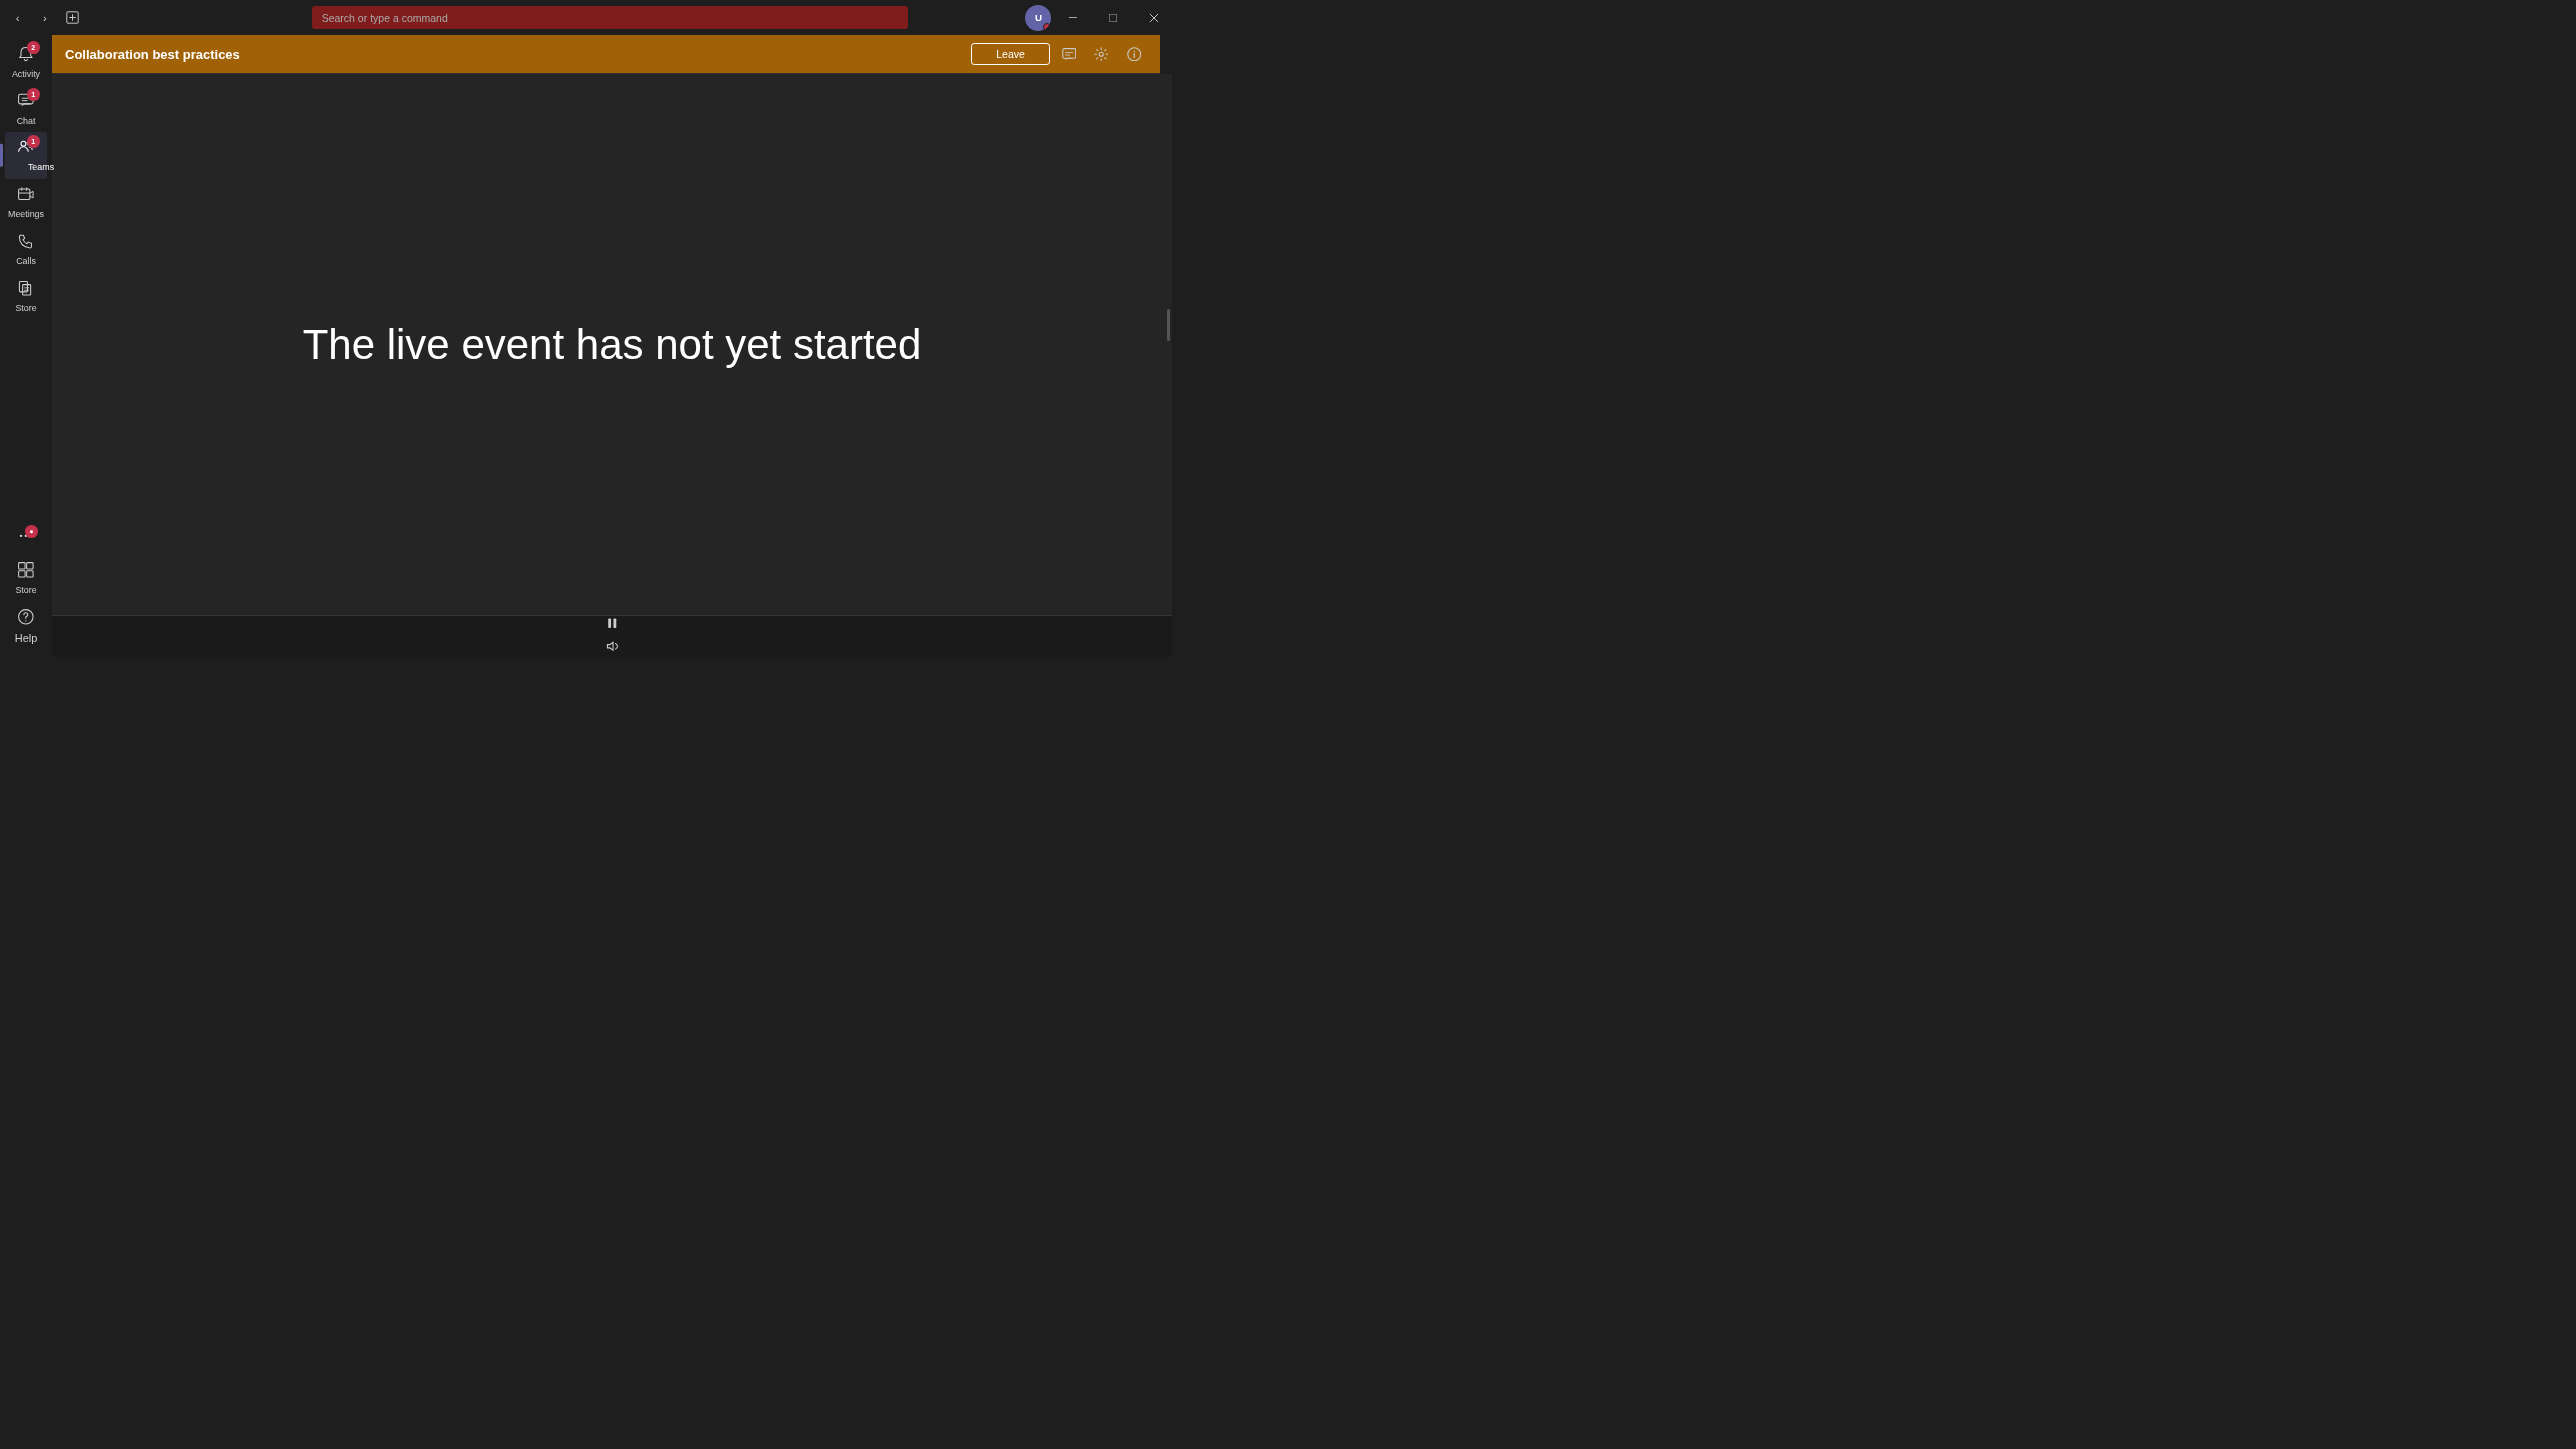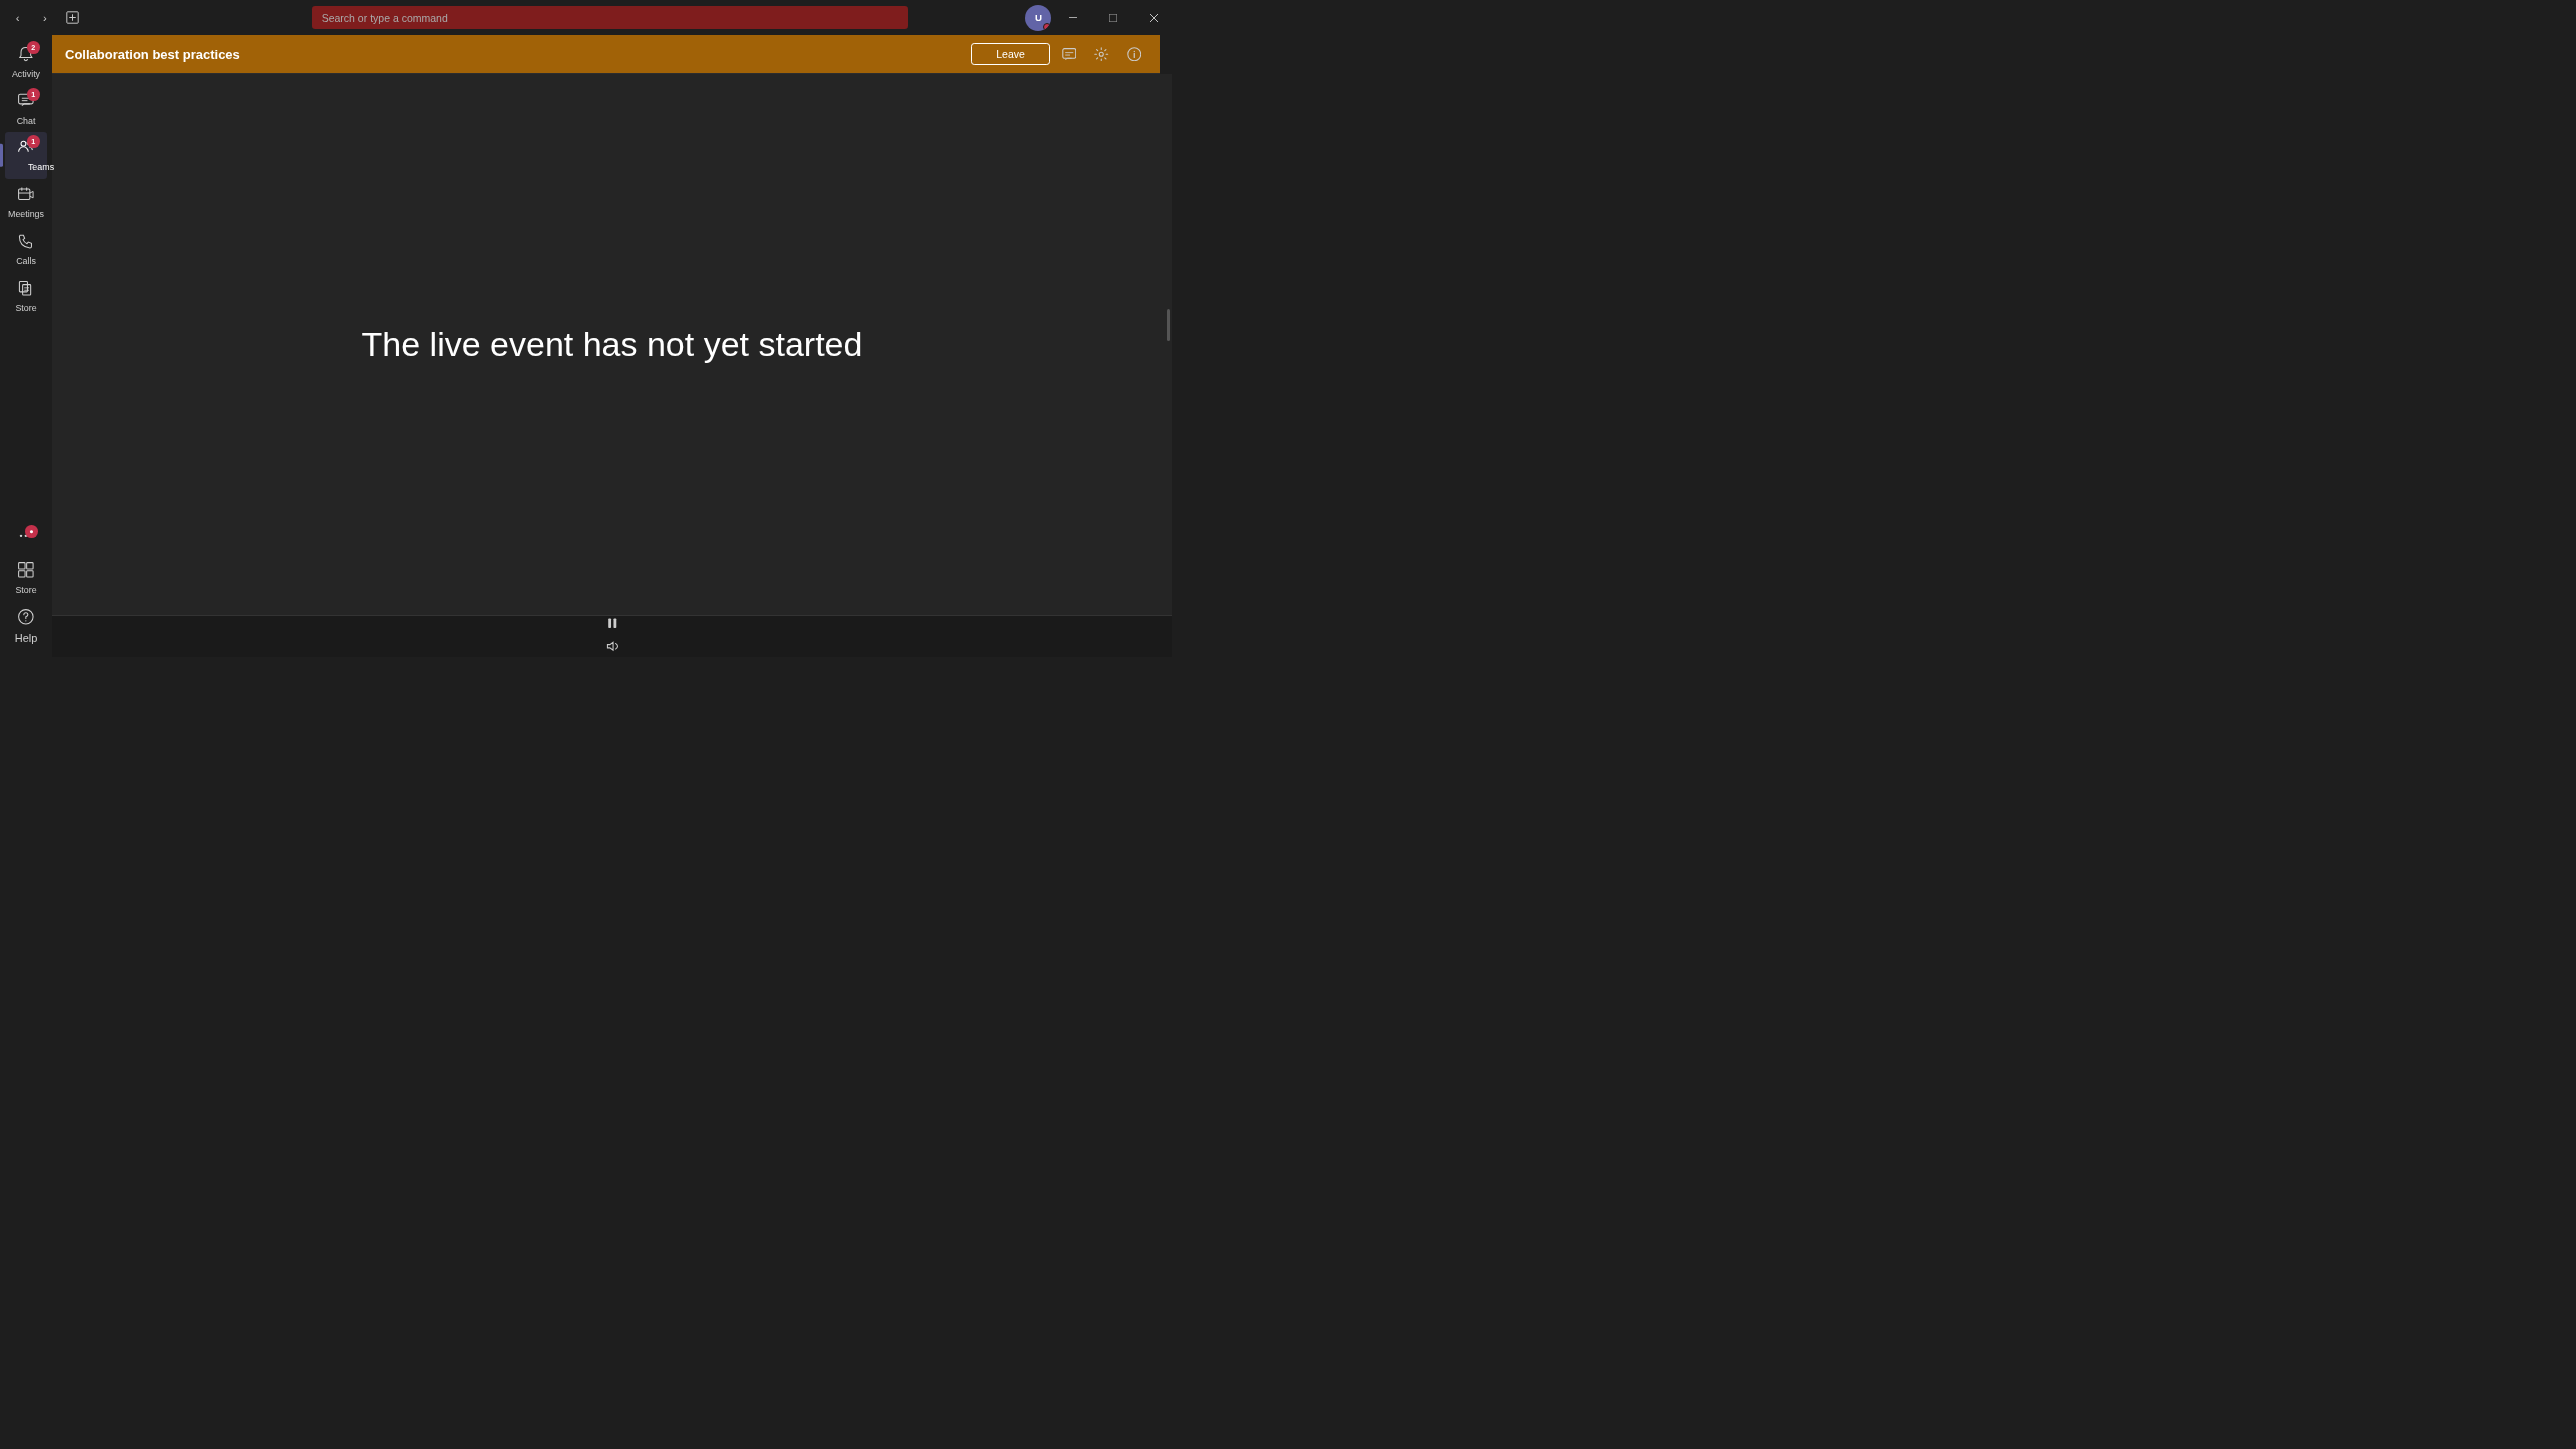--- a/index.html
+++ b/index.html
@@ -205,21 +205,21 @@
     .main-content {
       position: absolute;
       top: 74px; left: 52px; right: 0;
       bottom: 42px;
       background: #252525;
       display: flex;
       align-items: center;
       justify-content: center;
     }
     .main-message {
-      font-size: 34px;
+      font-size: 42px;
       font-weight: 300;
       color: #fff;
       text-align: right;
     }
 
     
     .bottom-bar {
       position: absolute;
       bottom: 0; left: 52px; right: 0;
       height: 42px;

